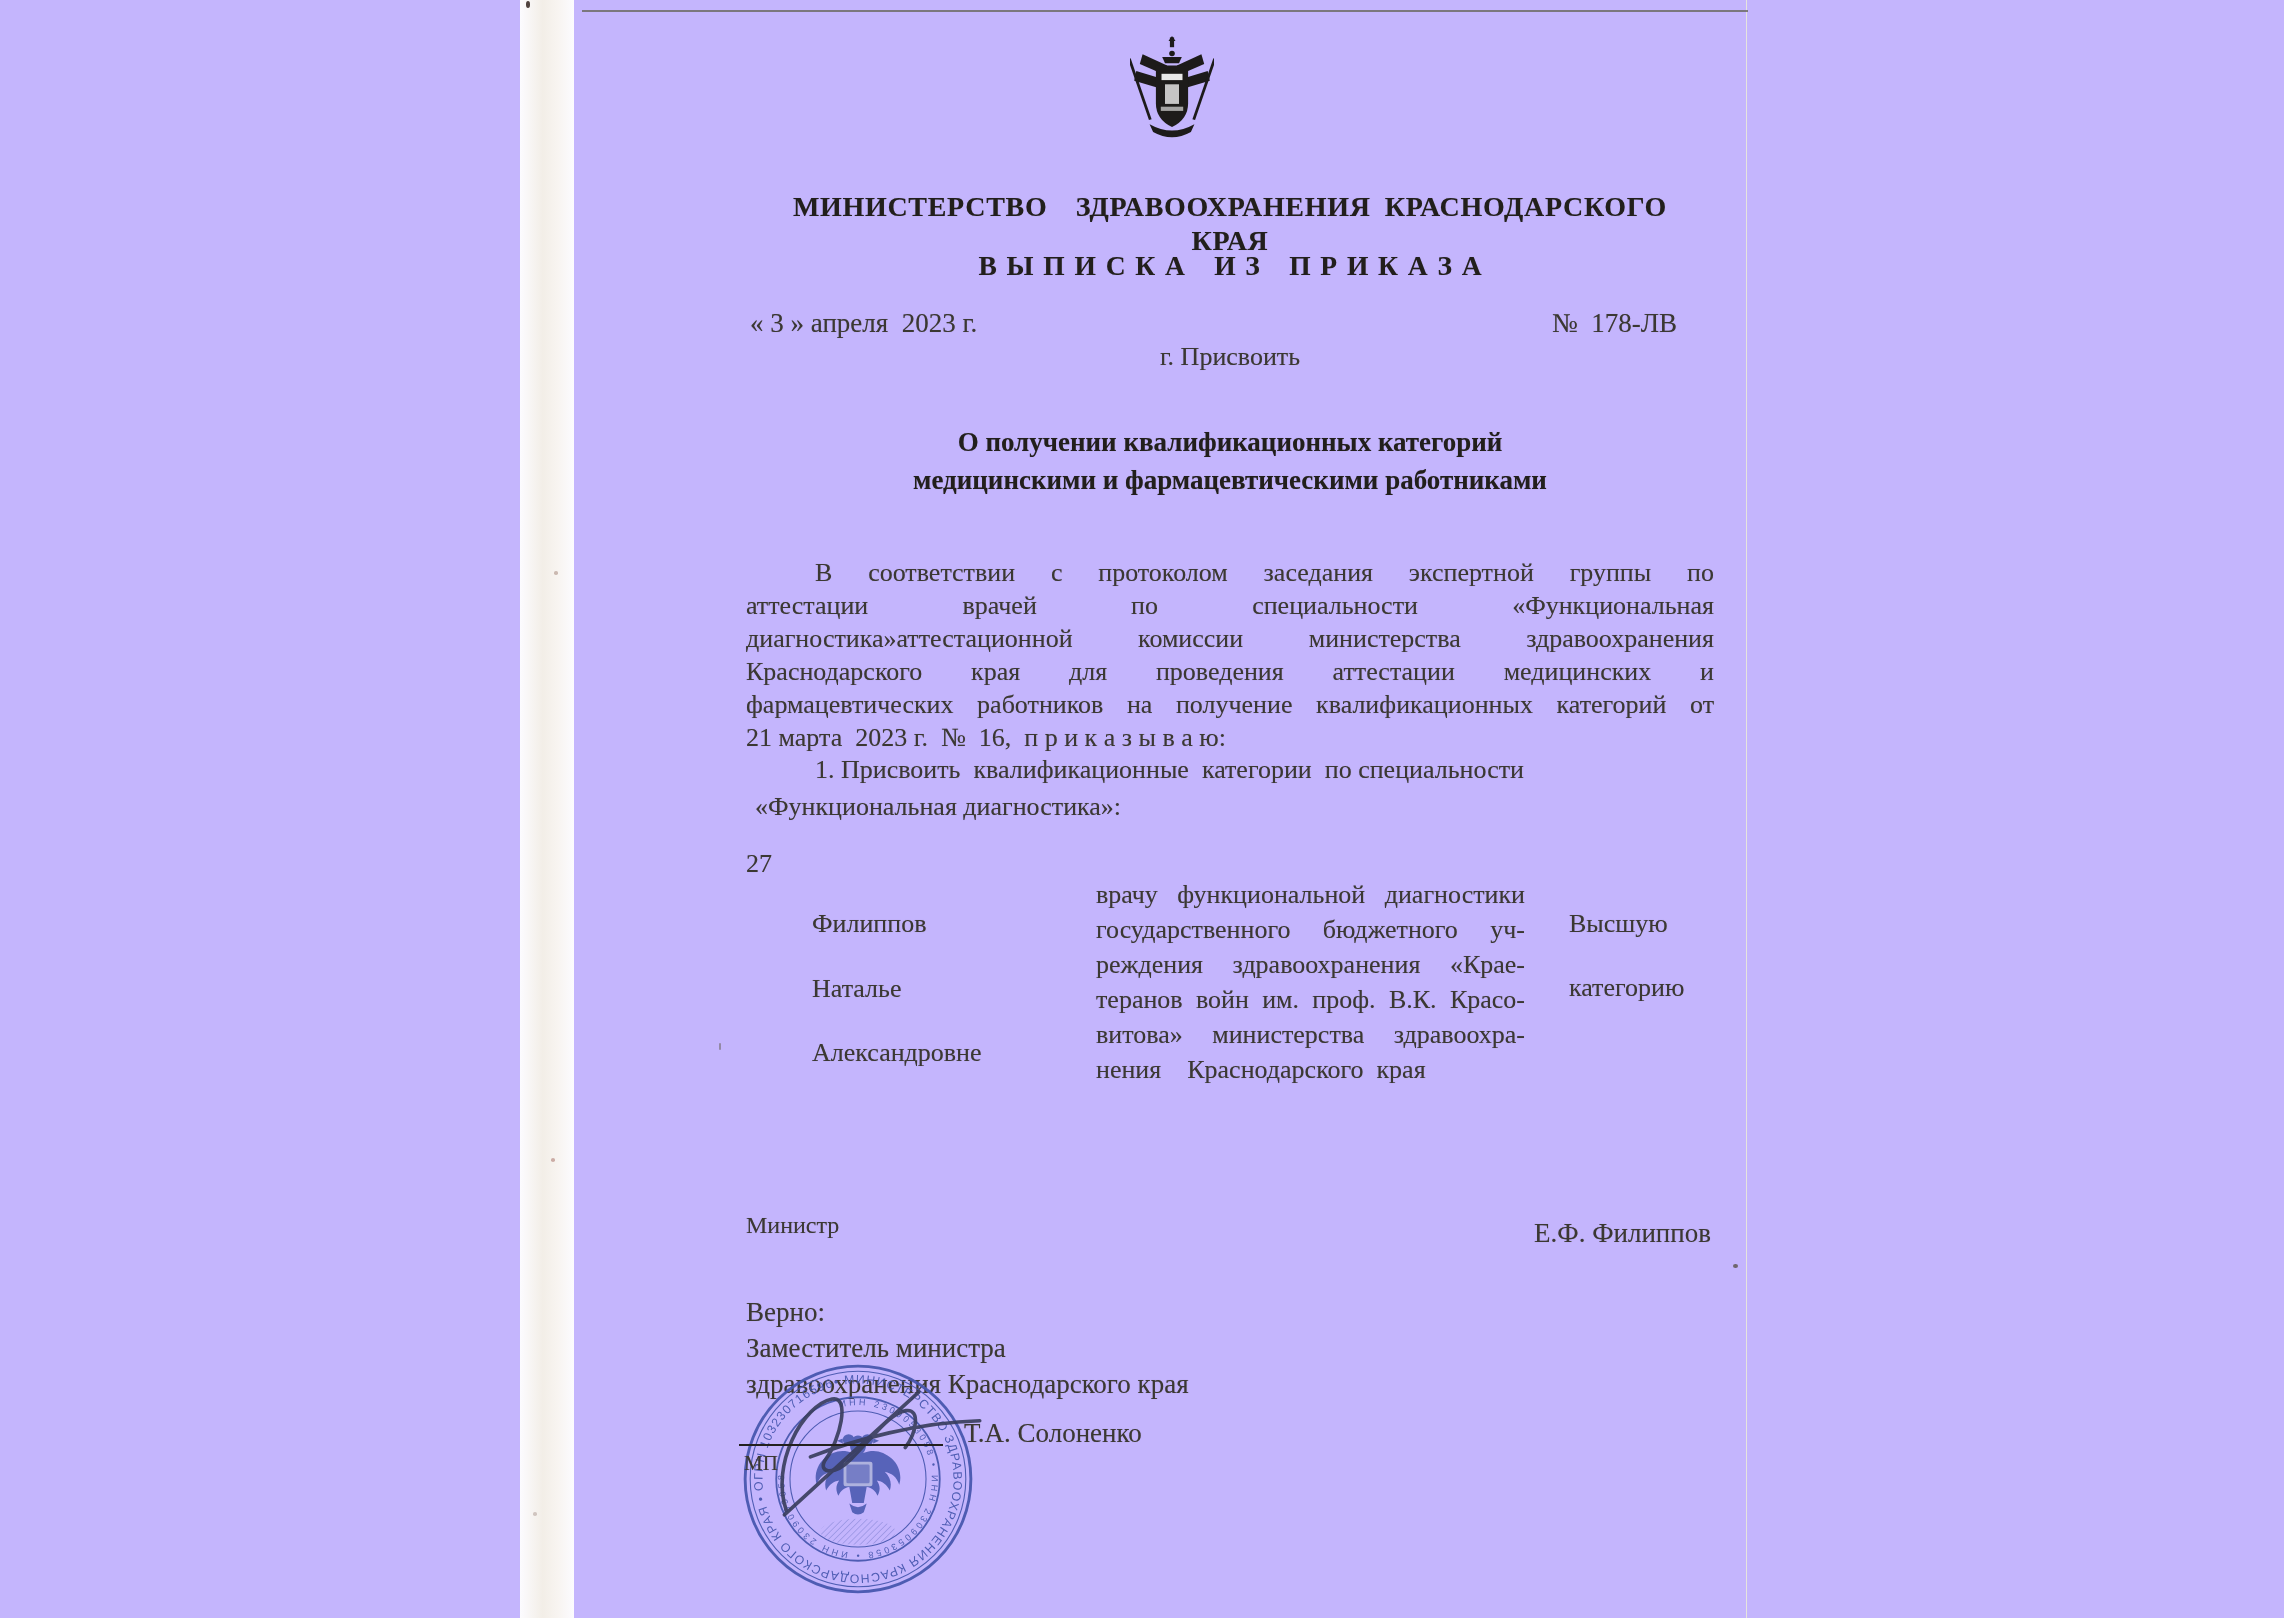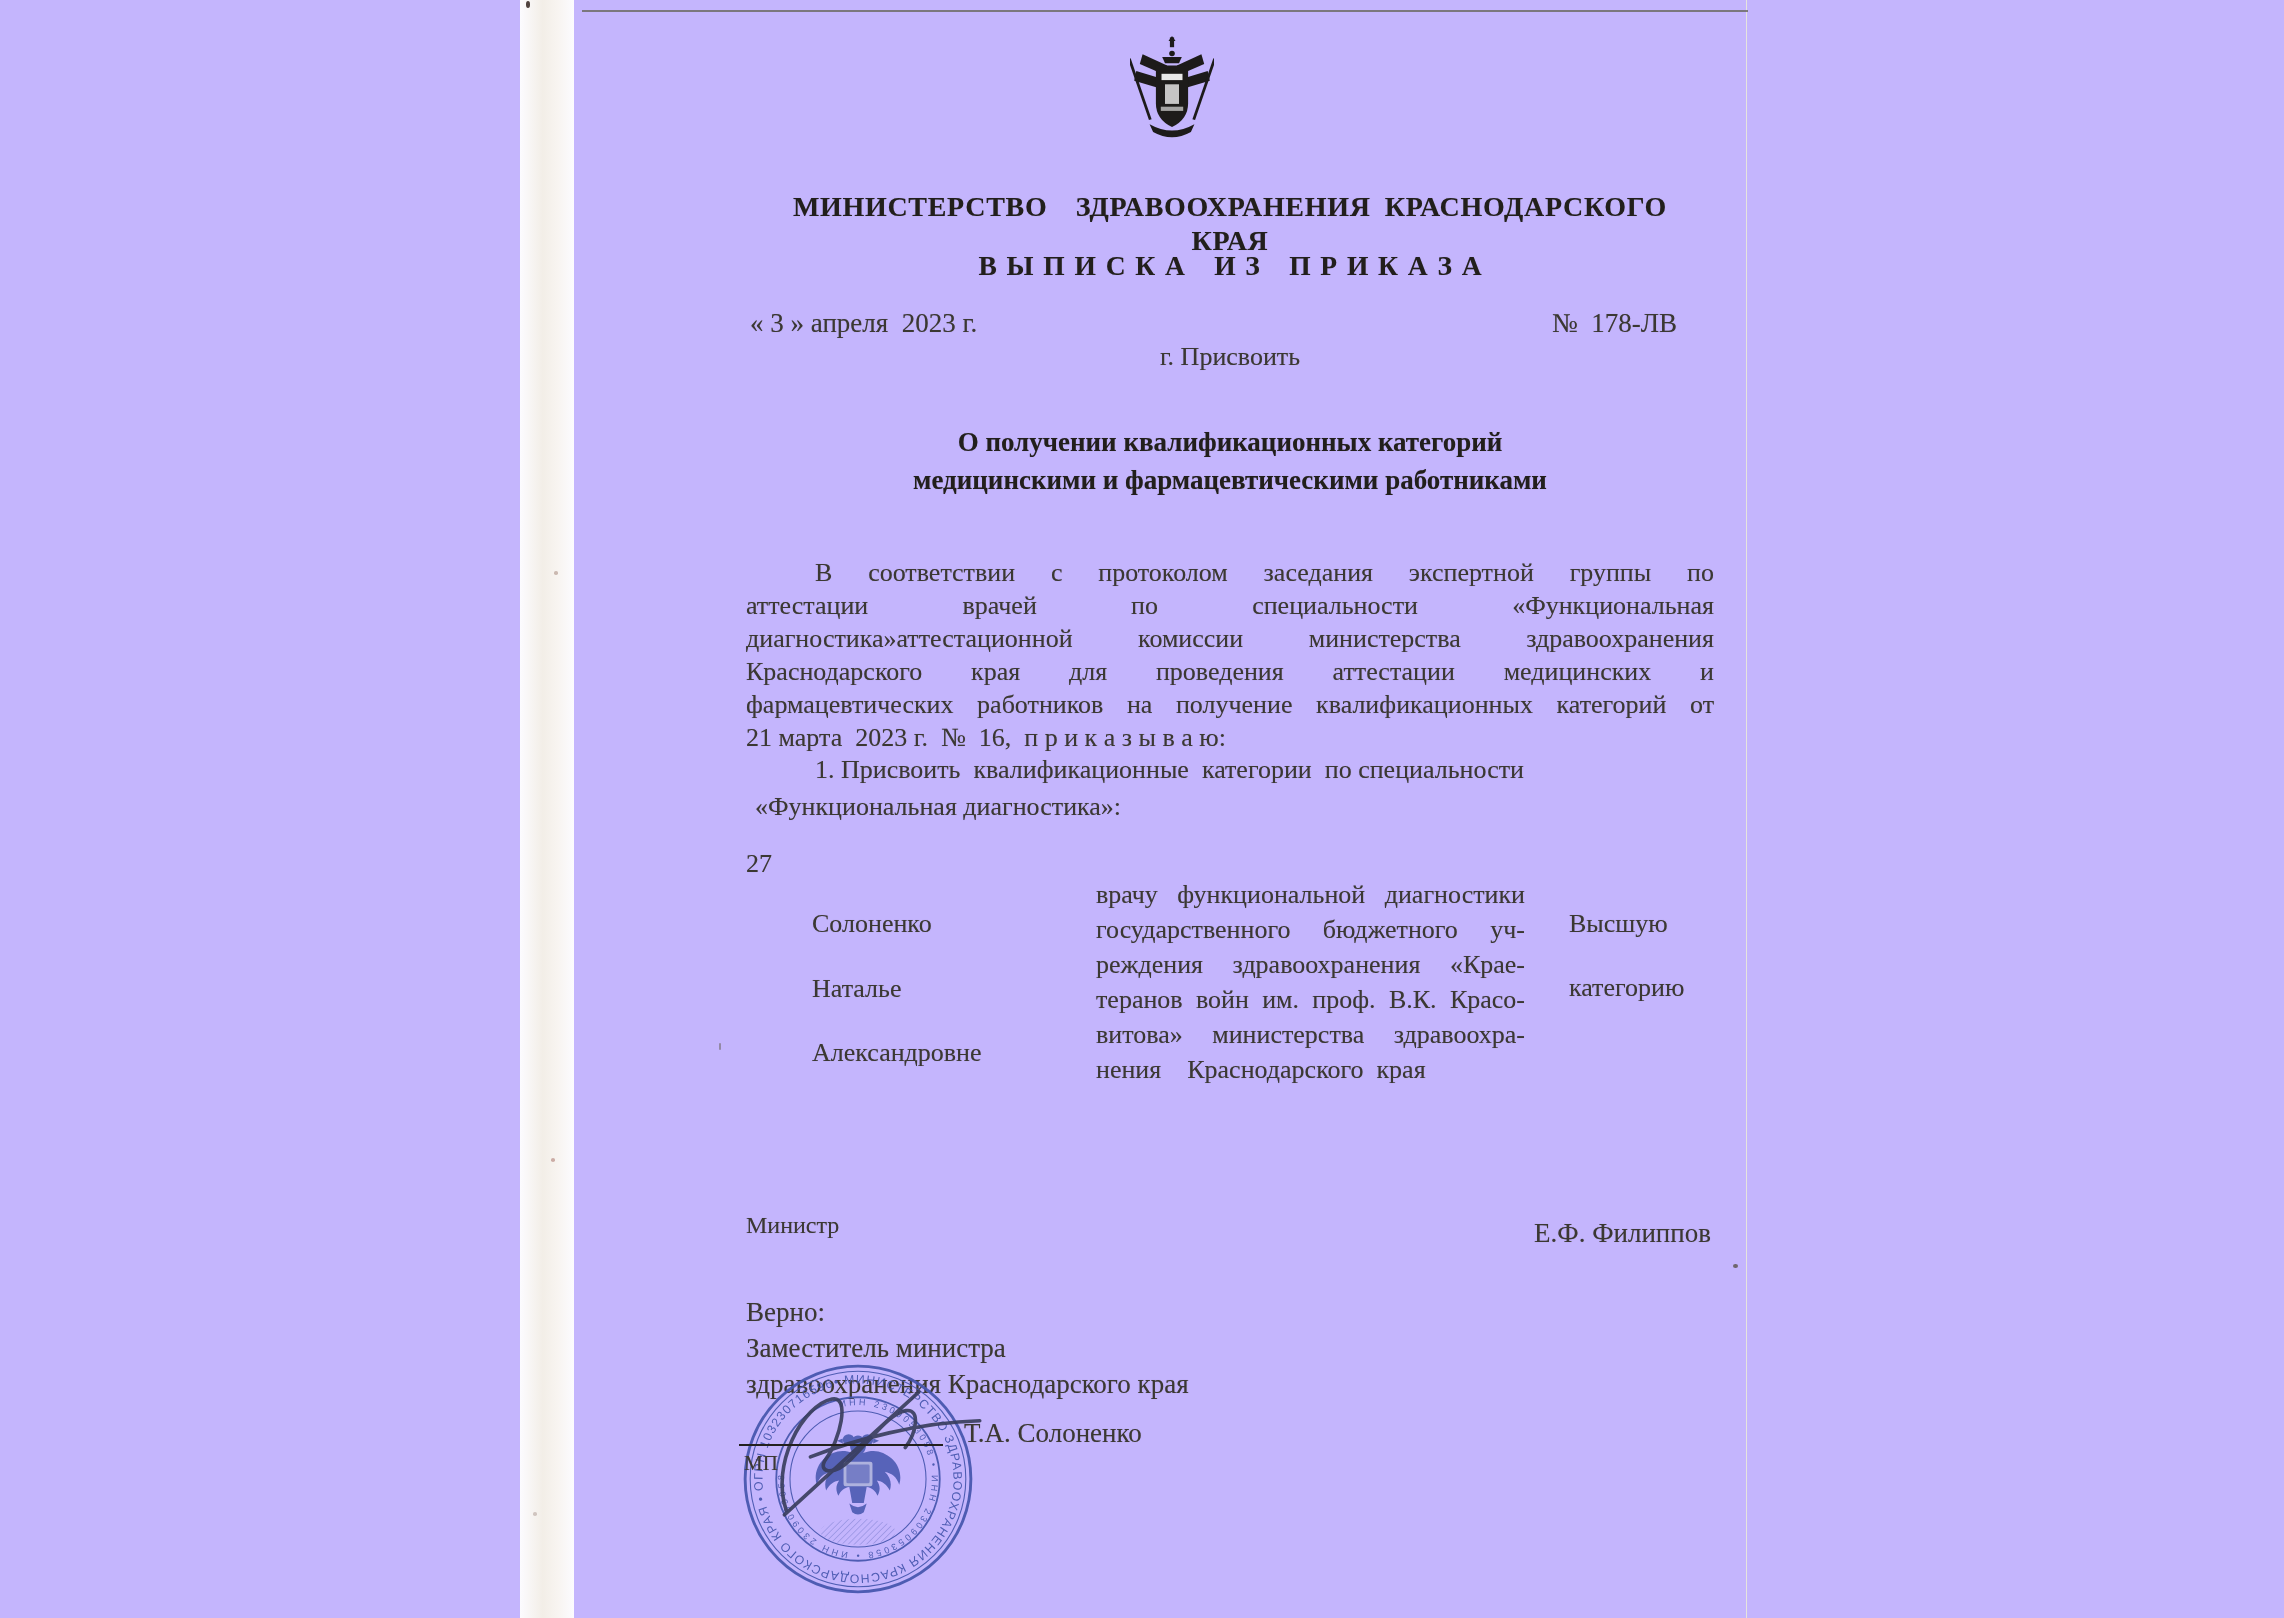--- a/index.html
+++ b/index.html
@@ -95,21 +95,21 @@
     <div class="ln jl">фармацевтических работников на получение квалификационных  категорий  от</div>
     <div class="ln pl">21 марта  2023 г.  №  16,  п р и к а з ы в а ю:</div>
   </div>
 
   <div class="abs t soft" style="left:815px;top:754px;font-size:26px;">1. Присвоить  квалификационные  категории  по специальности</div>
   <div class="abs t soft" style="left:755px;top:791px;font-size:26px;">«Функциональная диагностика»:</div>
 
   <div class="abs t soft" style="left:746px;top:848px;font-size:26px;">27</div>
 
   <div class="abs name-lines soft t" style="left:812px;top:880px;width:275px;">
-    <div class="ln">Солоненко</div>
+    <div class="ln">Филиппов</div>
     <div class="ln">Наталье</div>
     <div class="ln">Александровне</div>
   </div>
 
   <div class="abs pos-lines soft" style="left:1096px;top:880px;width:429px;">
     <div class="ln jl">врачу функциональной диагностики</div>
     <div class="ln jl">государственного  бюджетного  уч-</div>
     <div class="ln jl">реждения   здравоохранения  «Крае-</div>
     <div class="ln jl">теранов войн   им. проф. В.К. Красо-</div>
     <div class="ln jl">витова»  министерства  здравоохра-</div>

